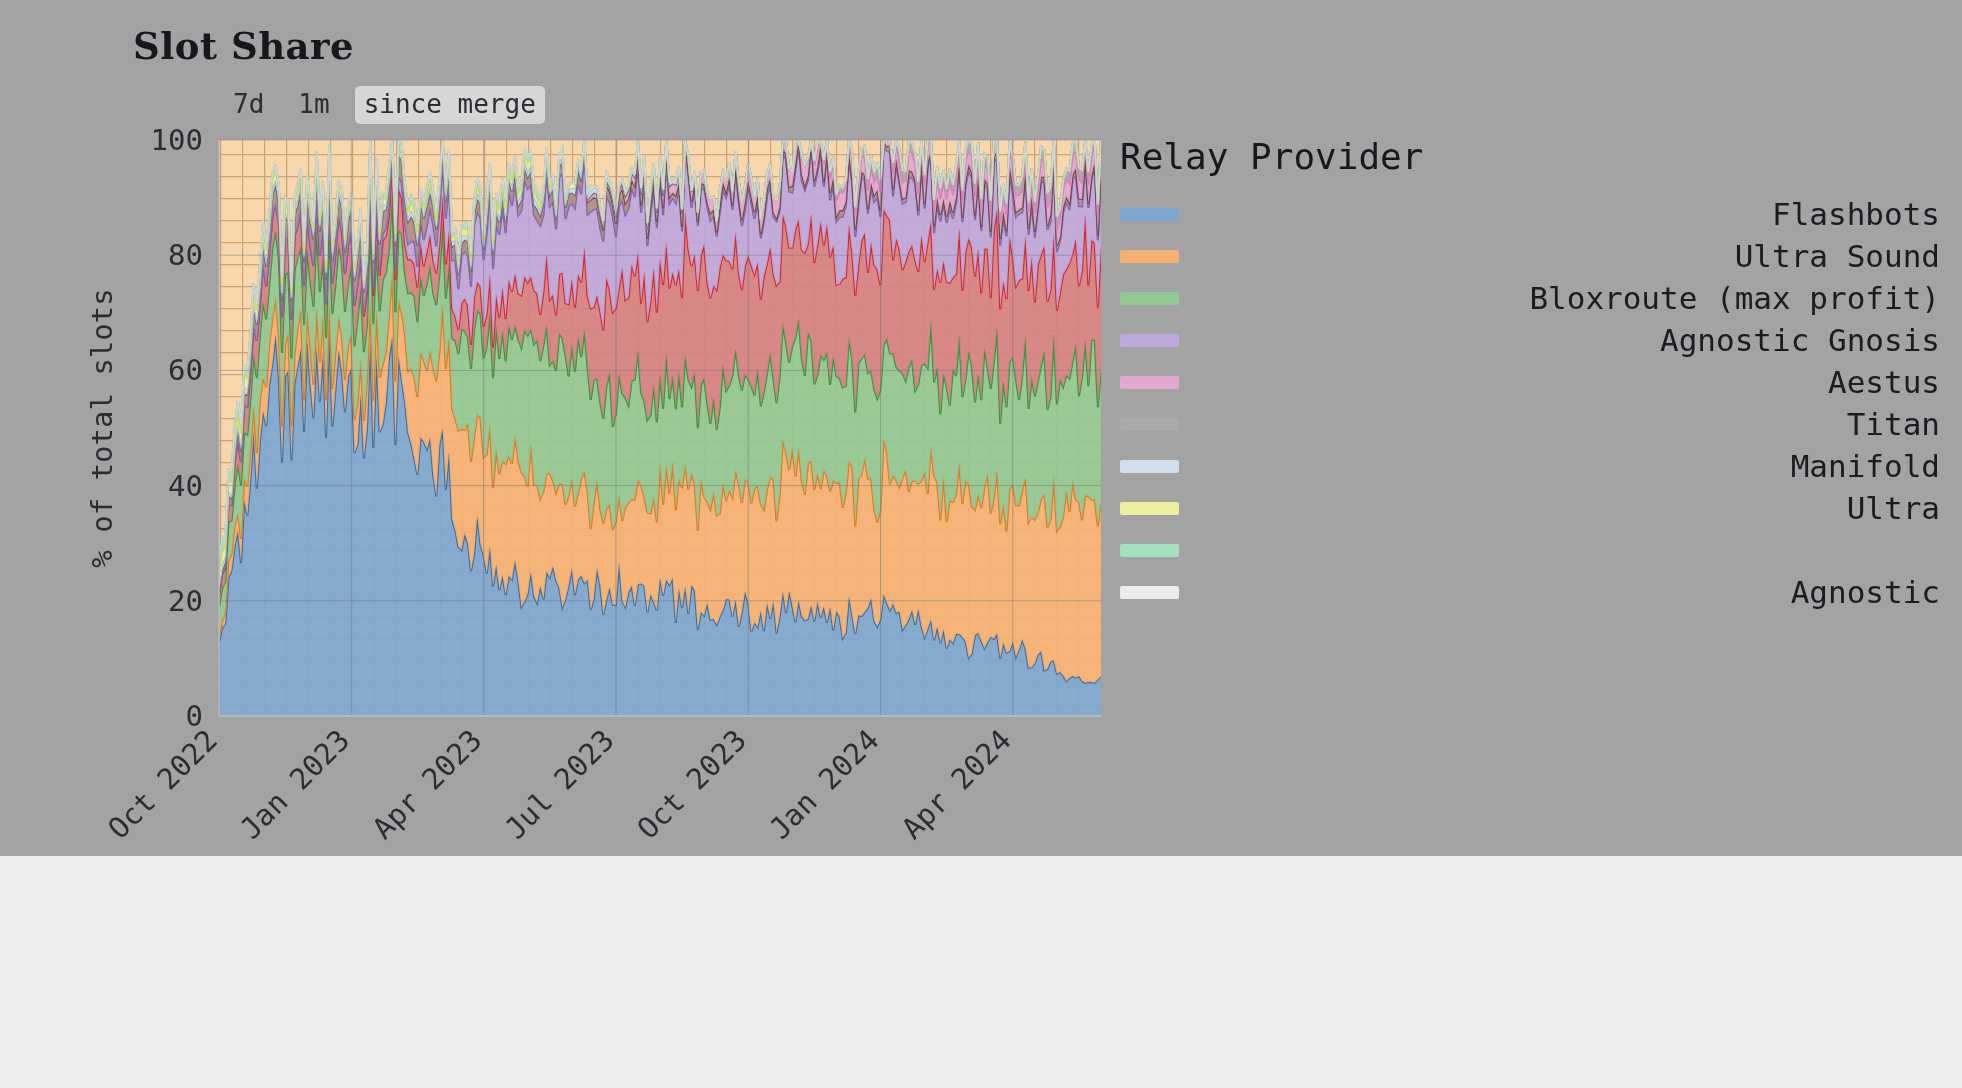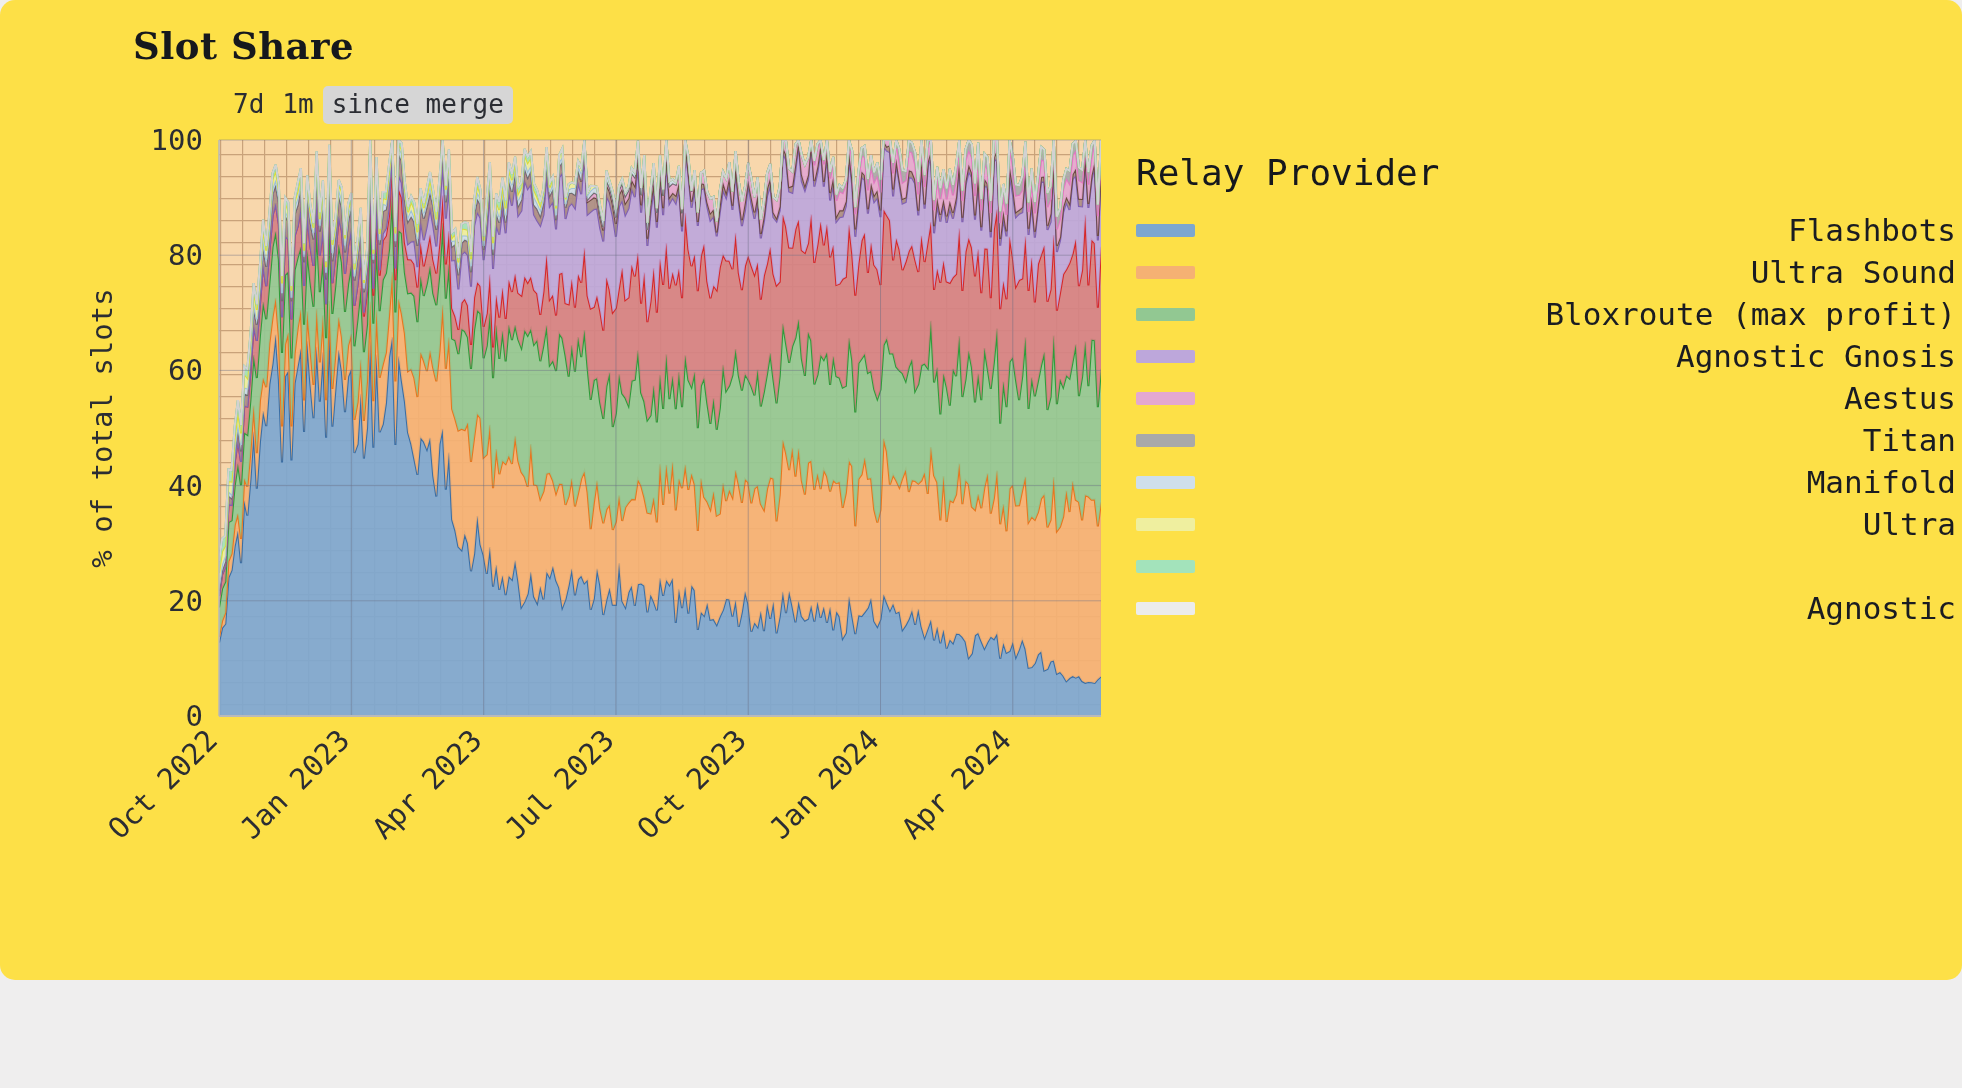--- a/index.html
+++ b/index.html
@@ -10,42 +10,41 @@
     height: 1088px;
     overflow: hidden;
   }
   body {
     font-family: "DejaVu Sans Mono", monospace;
     color: #1a1c22;
   }
   #root {
     position: relative;
     width: 1962px;
-    height: 980px;
-    background: #fde047;
-    border-radius: 15px;
+    height: 856px;
+    background: #a3a3a3;
   }
   .title {
     position: absolute;
     left: 133px;
     top: 24px;
     font-family: "DejaVu Serif", serif;
     font-weight: bold;
     font-size: 37px;
     letter-spacing: 0.5px;
     color: #16181d;
     white-space: nowrap;
   }
   .range-toggle {
     position: absolute;
     left: 224px;
     top: 86px;
     display: flex;
     align-items: center;
-    gap: 0px;
+    gap: 16px;
     font-size: 26px;
     color: #2b2d33;
   }
   .range-btn {
     padding: 4px 9px;
     border-radius: 5px;
     background: transparent;
     border: none;
     font-family: "DejaVu Sans Mono", monospace;
     font-size: 26px;
@@ -82,23 +81,22 @@
   .axis-title {
     font-family: "DejaVu Sans Mono", monospace;
     font-size: 29px;
     fill: #2b2d33;
   }
 
   
   .legend {
     position: absolute;
     left: 1120px;
-    top: 152px;
+    top: 136px;
     width: 820px;
-    margin-left: 16px;
   }
   .legend-title {
     font-family: "DejaVu Sans Mono", monospace;
     font-size: 36px;
     color: #16181d;
     margin: 0 0 16px 0;
     white-space: nowrap;
   }
   .legend-item {
     display: flex;

